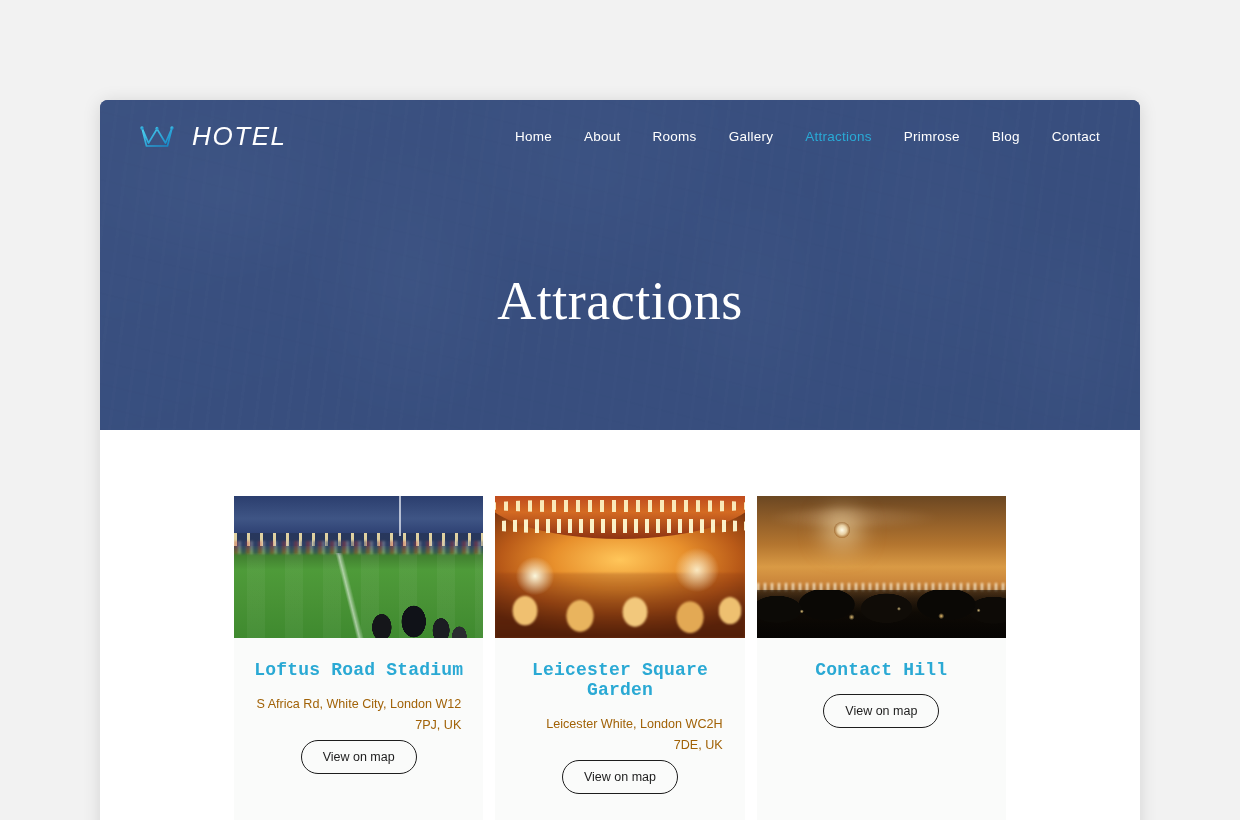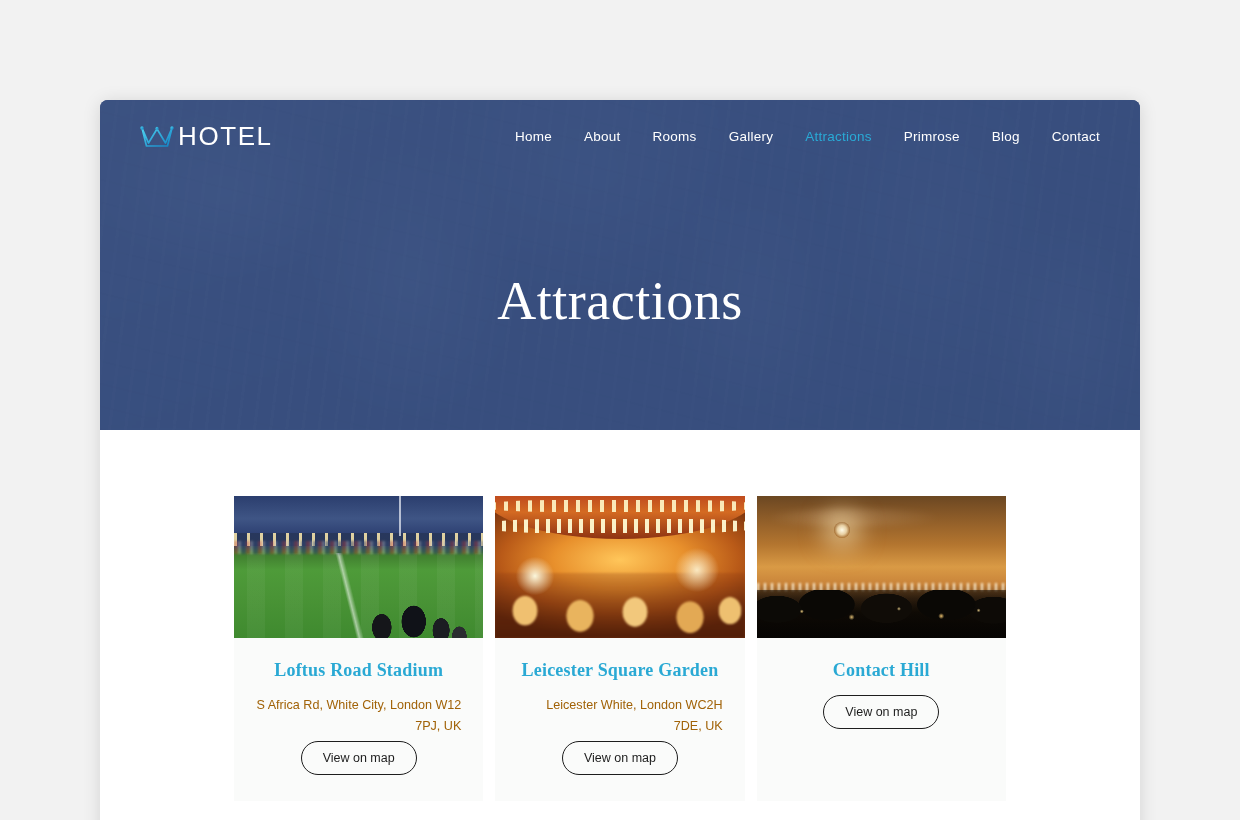--- a/index.html
+++ b/index.html
@@ -48,21 +48,21 @@
     position:absolute; inset:0;
     background:rgba(56,79,128,0.80);
   }
 
   .navbar {
     position:relative; z-index:5;
     height:72px;
     display:flex; align-items:center;
     padding:0 40px;
   }
-  .brand { display:flex; align-items:center; gap:4px; }
+  .brand { display:flex; align-items:center; gap:18px;font-style:italic; }
   .crown-icon { display:block; width:34px; height:26px; }
   .brand-name {
     color:#ffffff;
     font-size:26px;
     letter-spacing:1.6px;
     font-weight:400;
   }
   .nav-links {
     margin-left:auto;
     display:flex; align-items:center;
@@ -112,21 +112,21 @@
     position:relative;
     overflow:hidden;
   }
   .card-body {
     padding:22px 16px 26px 16px;
     text-align:center;
     flex:1;
   }
   .card-title {
     color:#2aa9d4;
-    font-family:Liberation Serif, serif;
+    font-family:Liberation Mono, monospace;
     font-weight:700;
     font-size:18px;
     letter-spacing:.2px;
     margin-bottom:14px;
   }
   .card-addr {
     color:#a16207;
     font-size:12.6px;
     line-height:1.65;
     margin-bottom:4px;

